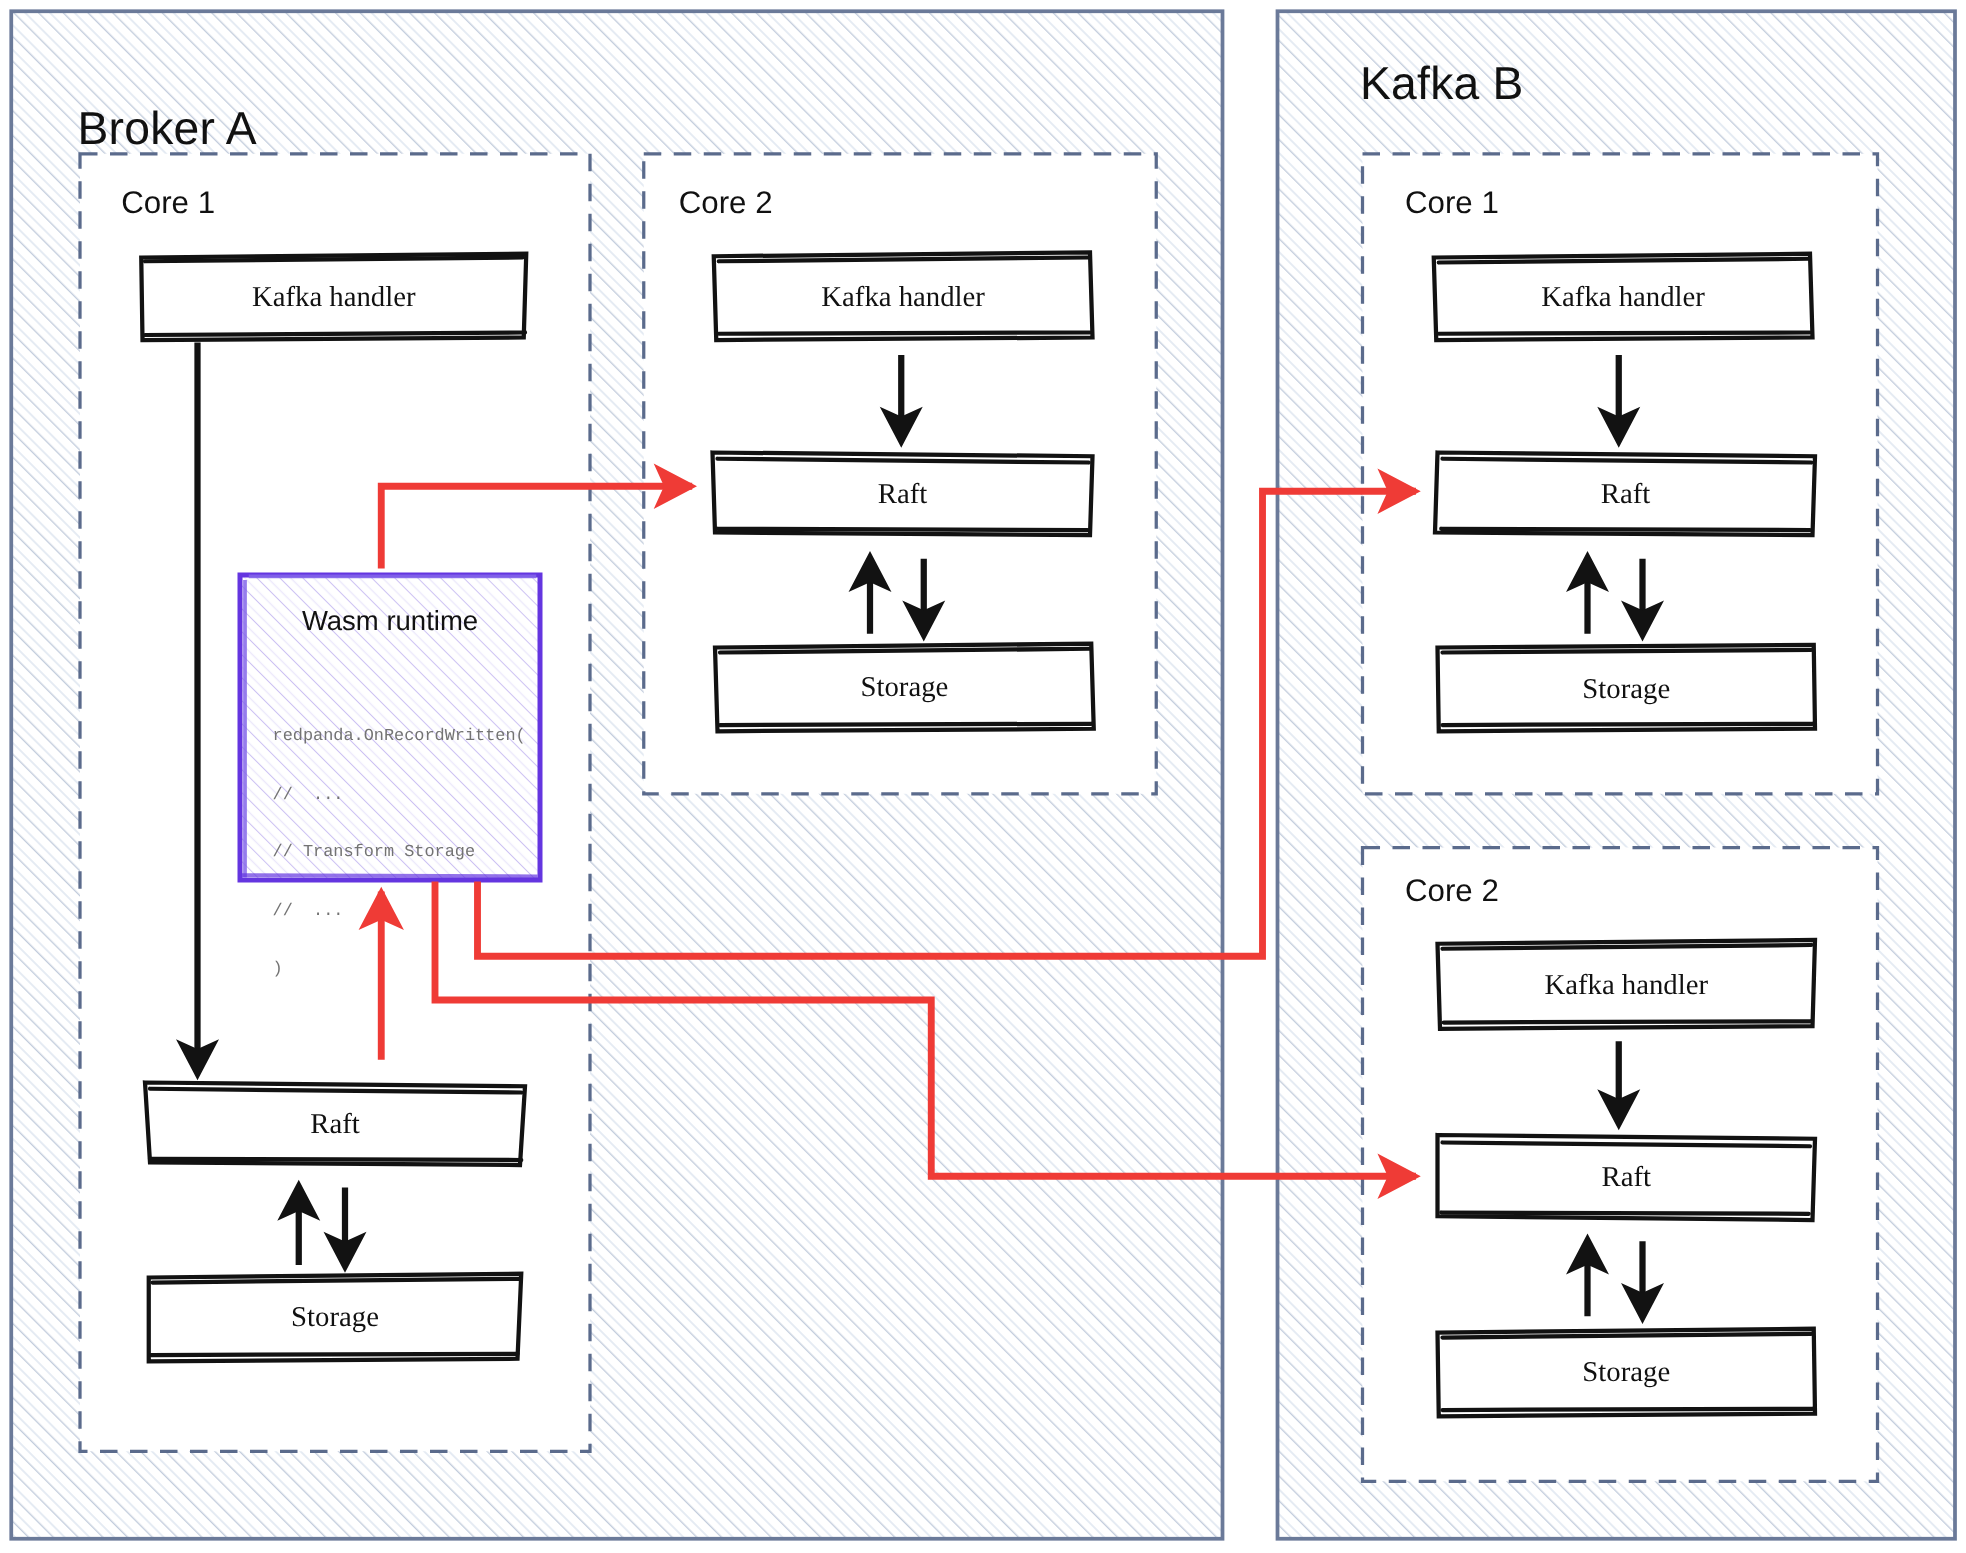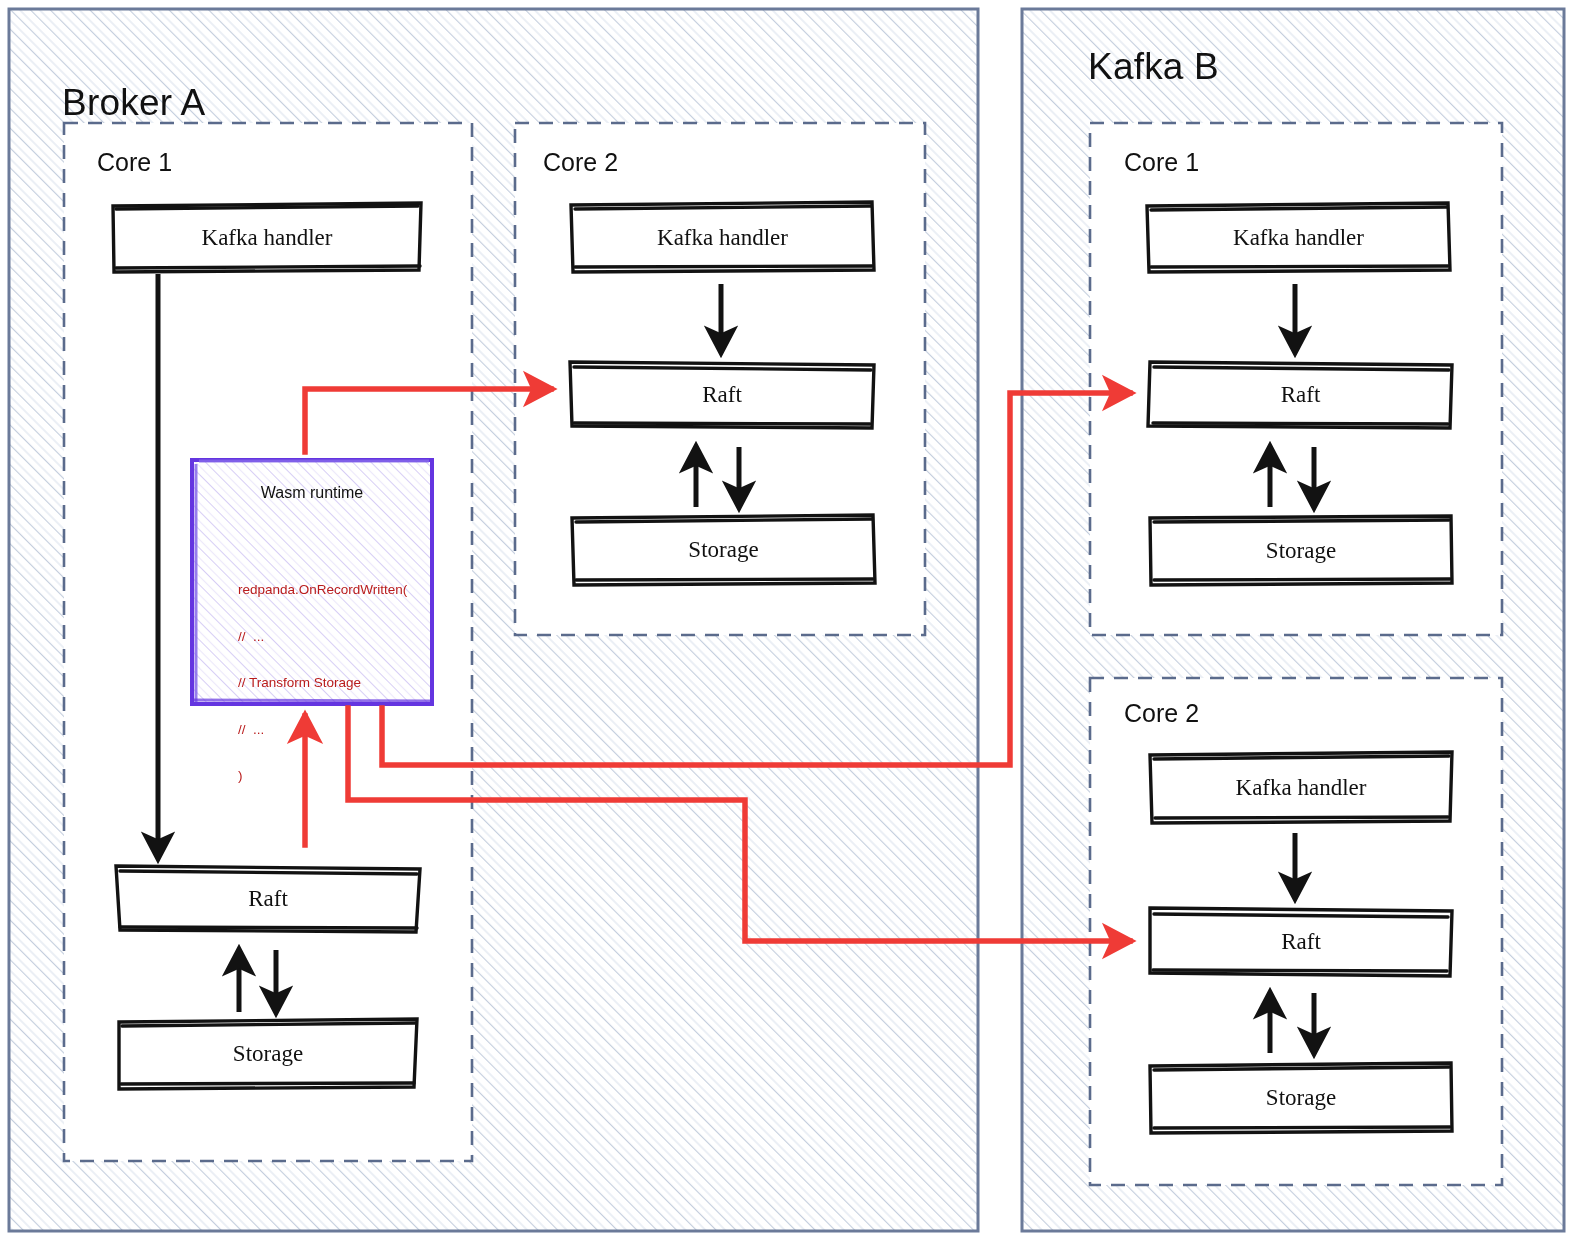--- a/index.html
+++ b/index.html
@@ -3,22 +3,22 @@
 <meta charset="utf-8">
 <style>
   html,body{margin:0;padding:0;background:#ffffff;}
   body{font-family:"Liberation Sans",sans-serif;}
   #stage{position:relative;width:1573px;height:1242px;background:#fff;overflow:hidden;}
   svg.layer{position:absolute;left:0;top:0;width:1573px;height:1242px;}
   .lbl{position:absolute;color:#111111;white-space:pre;}
   .broker-label{font-size:37px;letter-spacing:.2px;}
   .core-label{font-size:25px;}
   .box-label{font-size:23px;font-family:Liberation Serif, serif;}
-  .wasm-title{font-size:16px;}
-  .code{font-family:Liberation Sans, sans-serif;font-size:13.5px;line-height:15.5px;color:#b91c1c;white-space:pre;margin-left:20px;}
+  .wasm-title{font-size:22px;}
+  .code{font-family:Liberation Mono, monospace;font-size:13.5px;line-height:15.5px;color:#737373;white-space:pre;}
 </style>
 </head>
 <body>
 
 <div id="stage">
 
   <svg class="layer" viewBox="0 0 1573 1242">
     <defs>
       <pattern id="hatch" width="14" height="14" patternUnits="userSpaceOnUse" patternTransform="rotate(-45)">
         <rect width="14" height="14" fill="#ffffff"></rect>

